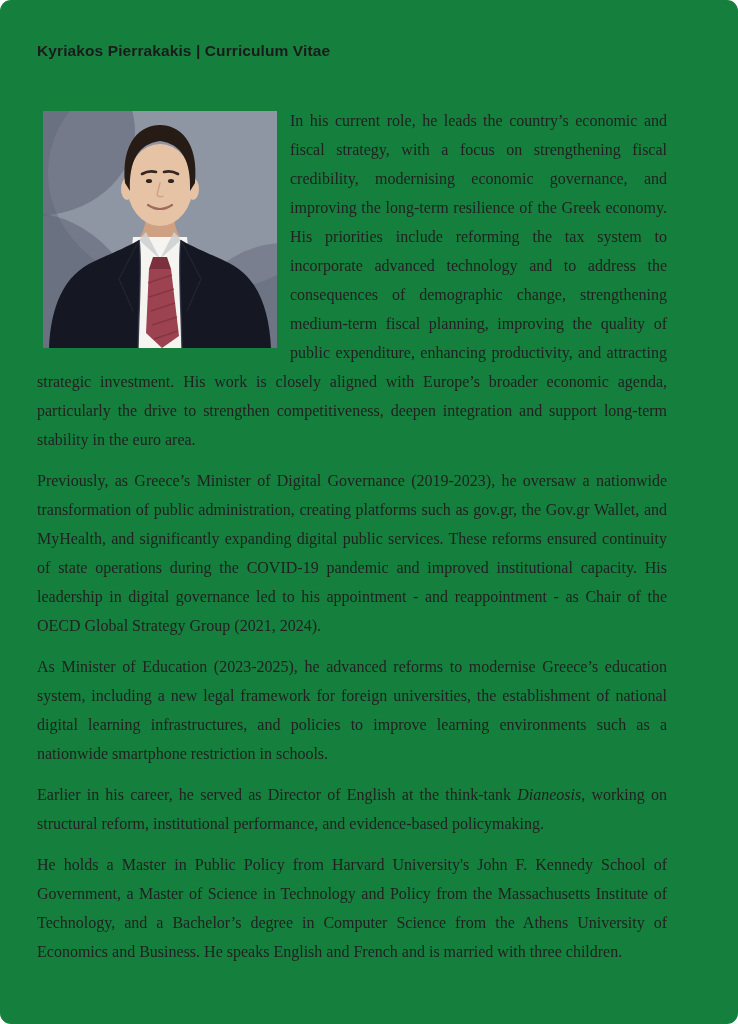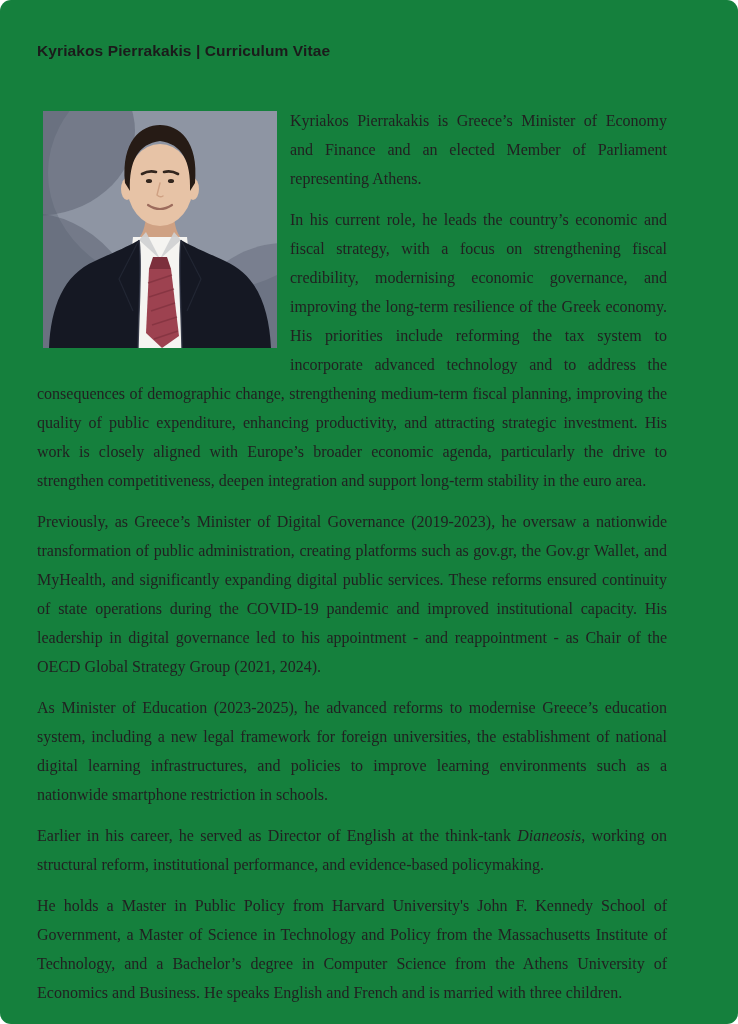--- a/index.html
+++ b/index.html
@@ -112,21 +112,20 @@
           <path d="M99,63 Q106,59 113,61" fill="none" stroke-width="2.6" stroke-linecap="round" stroke="#33261e"></path>
           <path d="M121,61 Q128,59 135,63" fill="none" stroke-width="2.6" stroke-linecap="round" stroke="#33261e"></path>
           <ellipse cx="106" cy="70" rx="3.1" ry="2.1" fill="#33261e"></ellipse>
           <ellipse cx="128" cy="70" rx="3.1" ry="2.1" fill="#33261e"></ellipse>
           <path d="M117,72 L114,84 Q117,87 120,85" fill="none" stroke-width="1.4" stroke-linecap="round" stroke="#cfa183"></path>
           <path d="M105,94 Q117,102 129,94" fill="none" stroke-width="2.2" stroke-linecap="round" stroke="#9c6b5c"></path>
         </g>
       </svg>
     </div>
 
-    <p>Kyriakos Pierrakakis is Greece’s Minister of Economy and Finance and an elected Member of Parliament representing Athens.</p>
 
     <p>In his current role, he leads the country’s economic and fiscal strategy, with a focus on strengthening fiscal credibility, modernising economic governance, and improving the long-term resilience of the Greek economy. His priorities include reforming the tax system to incorporate advanced technology and to address the consequences of demographic change, strengthening medium-term fiscal planning, improving the quality of public expenditure, enhancing productivity, and attracting strategic investment. His work is closely aligned with Europe’s broader economic agenda, particularly the drive to strengthen competitiveness, deepen integration and support long-term stability in the euro area.</p>
 
     <p>
       <span>Previously, as Greece’s Minister of Digital Governance (2019-2023), he oversaw a nationwide transformation of public administration, creating platforms such as gov.gr, the Gov.gr Wallet, and MyHealth, and significantly expanding digital public services. These reforms ensured continuity of state operations during the COVID-19 pandemic and improved institutional capacity. His leadership in digital governance led to his appointment - and reappointment - as Chair of the OECD Global Strategy Group (2021, 2024).</span>
     </p>
 
     <p>As Minister of Education (2023-2025), he advanced reforms to modernise Greece’s education system, including a new legal framework for foreign universities, the establishment of national digital learning infrastructures, and policies to improve learning environments such as a nationwide smartphone restriction in schools.</p>
 
     <p>

